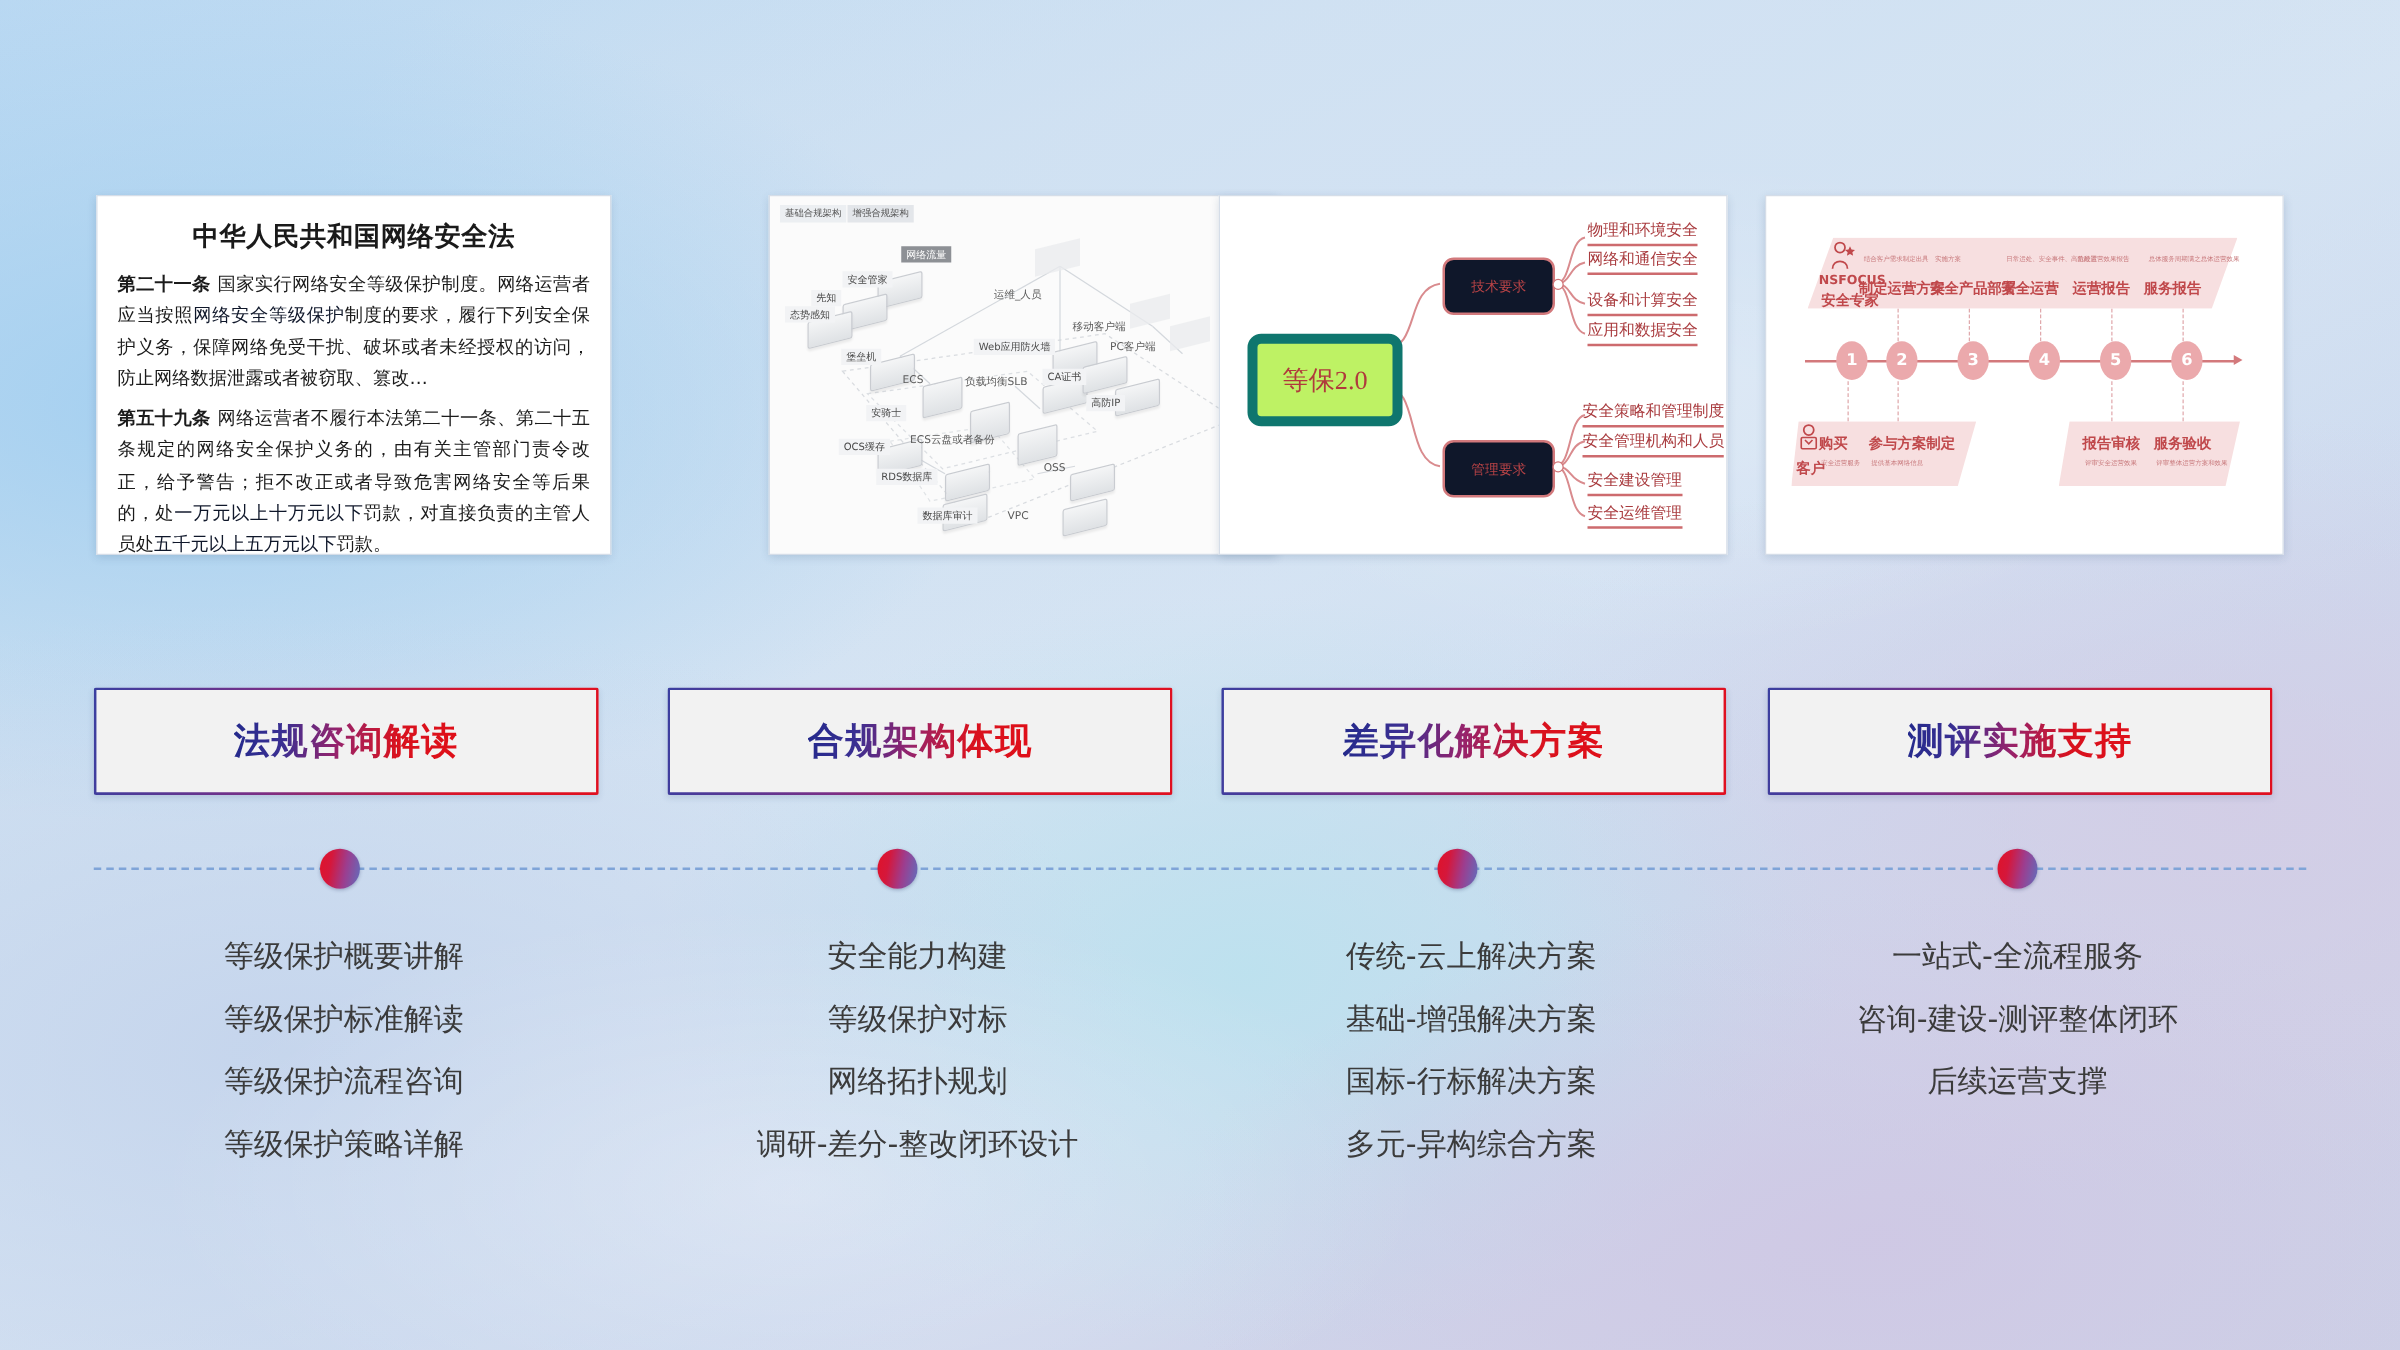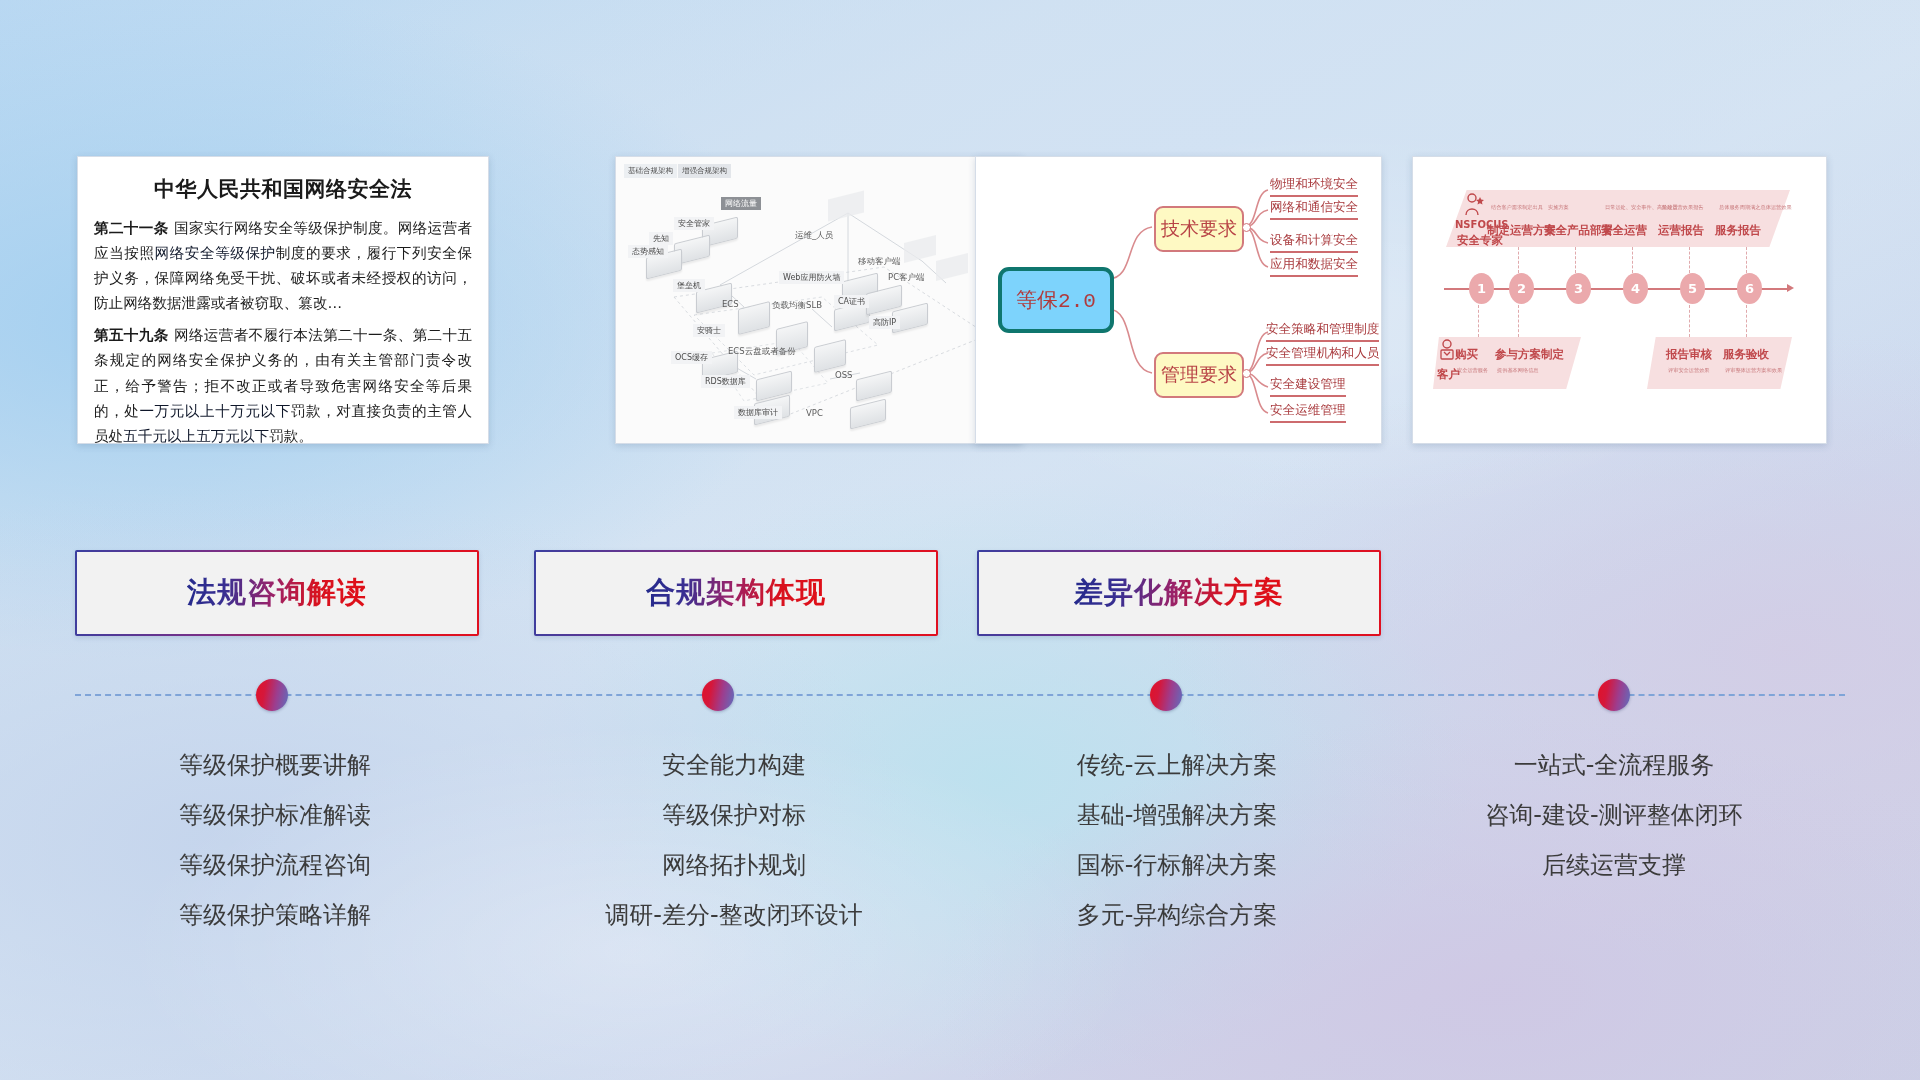--- a/index.html
+++ b/index.html
@@ -50,27 +50,27 @@
   .anode{position:absolute;width:34px;height:20px;
          background:linear-gradient(180deg,#f4f5f6,#dfe2e5);
          border:1px solid #c9ccd1;border-radius:2px;
          transform:skewY(-14deg);box-shadow:0 2px 2px rgba(0,0,0,.07);}
   .anode.sq{width:30px;height:24px;}
   .aplate{position:absolute;background:#e9ebee;opacity:.75;transform:skewY(-14deg);}
 
   
   #card3{left:975px;top:156px;width:405px;height:286px;}
   .mm-root{position:absolute;left:22px;top:110px;width:108px;height:58px;
-           background:#7dd3fc;border:4px solid #0f766e;border-radius:11px;
+           background:#bef264;border:8px solid #0f766e;border-radius:11px;
            display:flex;align-items:center;justify-content:center;
-           font-size:21px;color:#b03a3c;font-family:Liberation Mono, monospace;}
-  .mm-branch{position:absolute;width:86px;height:42px;background:#fef9c3;
+           font-size:21px;color:#b03a3c;font-family:Liberation Serif, serif;}
+  .mm-branch{position:absolute;width:86px;height:42px;background:#0f172a;
              border:2px solid #d2797c;border-radius:9px;
              display:flex;align-items:center;justify-content:center;
-             font-size:19px;color:#b84346;font-family:"DejaVu Serif",serif;}
+             font-size:11px;color:#b84346;font-family:"DejaVu Serif",serif;}
   .mm-leaf{position:absolute;white-space:nowrap;font-size:12.6px;color:#a93b3e;
            font-family:Liberation Serif, serif;border-bottom:2.3px solid #cd6b6e;
            padding-bottom:2px;}
   .mm-dot{position:absolute;width:7px;height:7px;border-radius:50%;
           border:1.4px solid #cf7376;background:#fff;}
   .mm-svg{position:absolute;inset:0;width:100%;height:100%;}
 
   
   #card4{left:1412px;top:156px;width:413px;height:286px;}
   .nf-bandTop{position:absolute;left:33px;top:33px;width:344px;height:57px;
@@ -292,20 +292,23 @@
 
   <div class="hbox" style="left:75px;width:400px;">
       <span>法规咨询解读</span>
     </div>
   <div class="hbox" style="left:534px;width:400px;">
       <span>合规架构体现</span>
     </div>
   <div class="hbox" style="left:977px;width:400px;">
       <span>差异化解决方案</span>
     </div>
+  <div class="hbox" style="left:1414px;width:400px;">
+      <span>测评实施支持</span>
+    </div>
 
   <div id="tl"></div>
   <div class="tldot" style="left:256px;"></div>
   <div class="tldot" style="left:702px;"></div>
   <div class="tldot" style="left:1150px;"></div>
   <div class="tldot" style="left:1598px;"></div>
 
   <div class="blist" id="bl0" style="left:75px;width:400px;">
       <div>等级保护概要讲解</div>
       <div>等级保护标准解读</div>

